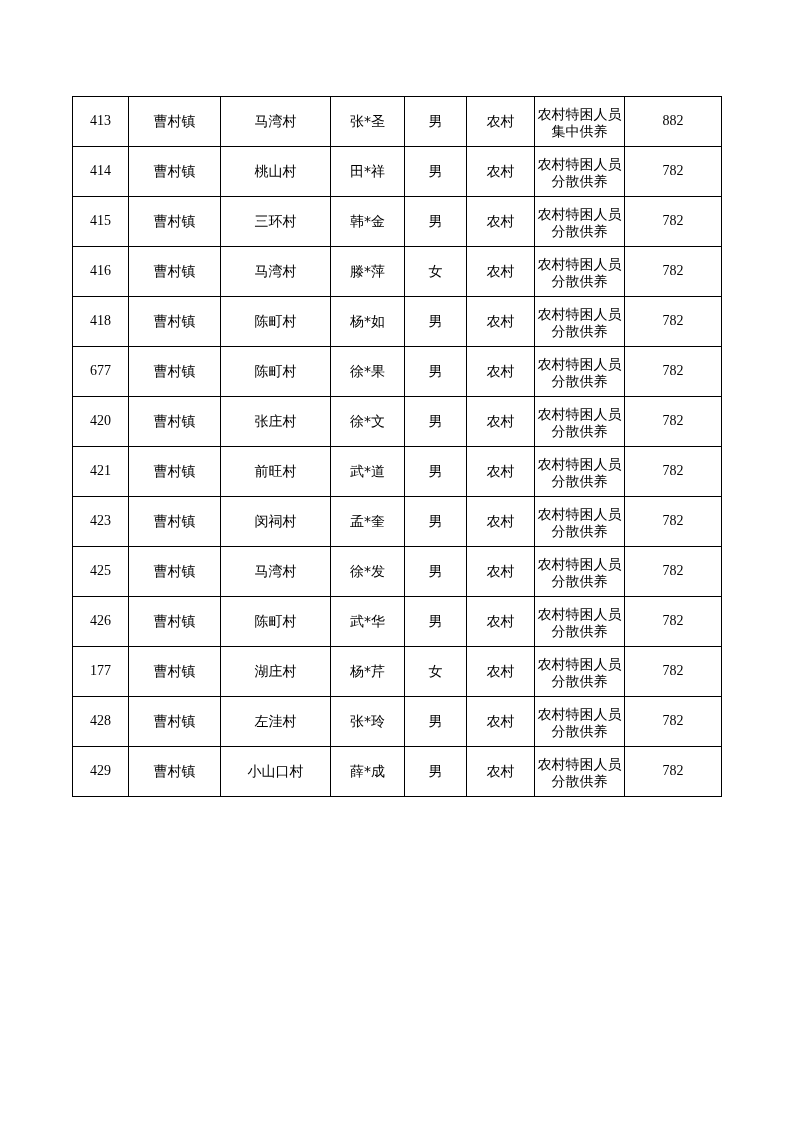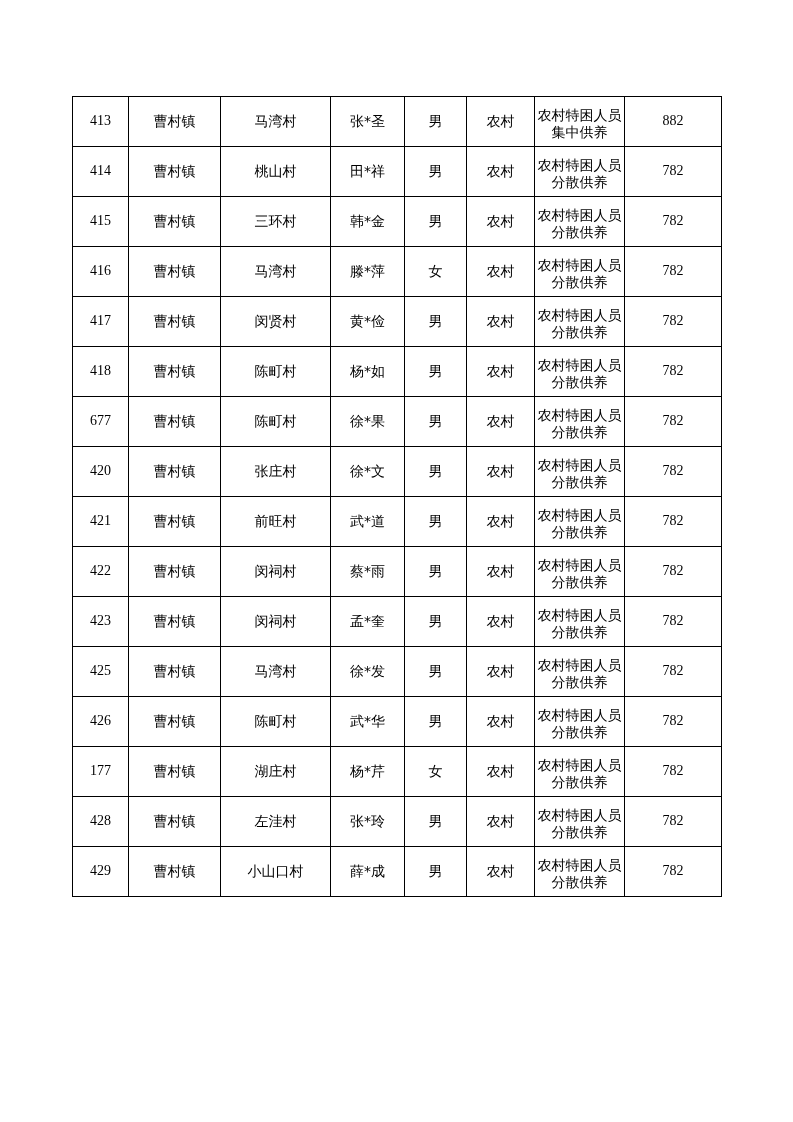--- a/index.html
+++ b/index.html
@@ -57,20 +57,21 @@
     font-family: "DejaVu Sans", "Liberation Sans", sans-serif;
     font-size: 12.5px;
     line-height: 1.08;
     letter-spacing: 0px;
     padding: 0 1px;
   }
   td.cat .cat-inner {
     display: block;
     word-break: break-all;
     transform: translateY(2px);
+    font-family: Liberation Serif, serif;
   }
 </style>
 </head>
 <body>
 
 <div class="page">
   <table class="roster">
     <colgroup>
       <col class="c-seq">
         <col class="c-town">
@@ -124,32 +125,20 @@
           <td class="village">马湾村</td>
           <td class="name">滕*萍</td>
           <td class="gender">女</td>
           <td class="type">农村</td>
           <td class="cat">
             <span class="cat-inner">农村特困人员分散供养</span>
           </td>
           <td class="amount">782</td>
         </tr>
         <tr>
-          <td class="seq">417</td>
-          <td class="town">曹村镇</td>
-          <td class="village">闵贤村</td>
-          <td class="name">黄*俭</td>
-          <td class="gender">男</td>
-          <td class="type">农村</td>
-          <td class="cat">
-            <span class="cat-inner">农村特困人员分散供养</span>
-          </td>
-          <td class="amount">782</td>
-        </tr>
-        <tr>
           <td class="seq">418</td>
           <td class="town">曹村镇</td>
           <td class="village">陈町村</td>
           <td class="name">杨*如</td>
           <td class="gender">男</td>
           <td class="type">农村</td>
           <td class="cat">
             <span class="cat-inner">农村特困人员分散供养</span>
           </td>
           <td class="amount">782</td>
@@ -176,32 +165,20 @@
           <td class="cat">
             <span class="cat-inner">农村特困人员分散供养</span>
           </td>
           <td class="amount">782</td>
         </tr>
         <tr>
           <td class="seq">421</td>
           <td class="town">曹村镇</td>
           <td class="village">前旺村</td>
           <td class="name">武*道</td>
-          <td class="gender">男</td>
-          <td class="type">农村</td>
-          <td class="cat">
-            <span class="cat-inner">农村特困人员分散供养</span>
-          </td>
-          <td class="amount">782</td>
-        </tr>
-        <tr>
-          <td class="seq">422</td>
-          <td class="town">曹村镇</td>
-          <td class="village">闵祠村</td>
-          <td class="name">蔡*雨</td>
           <td class="gender">男</td>
           <td class="type">农村</td>
           <td class="cat">
             <span class="cat-inner">农村特困人员分散供养</span>
           </td>
           <td class="amount">782</td>
         </tr>
         <tr>
           <td class="seq">423</td>
           <td class="town">曹村镇</td>

